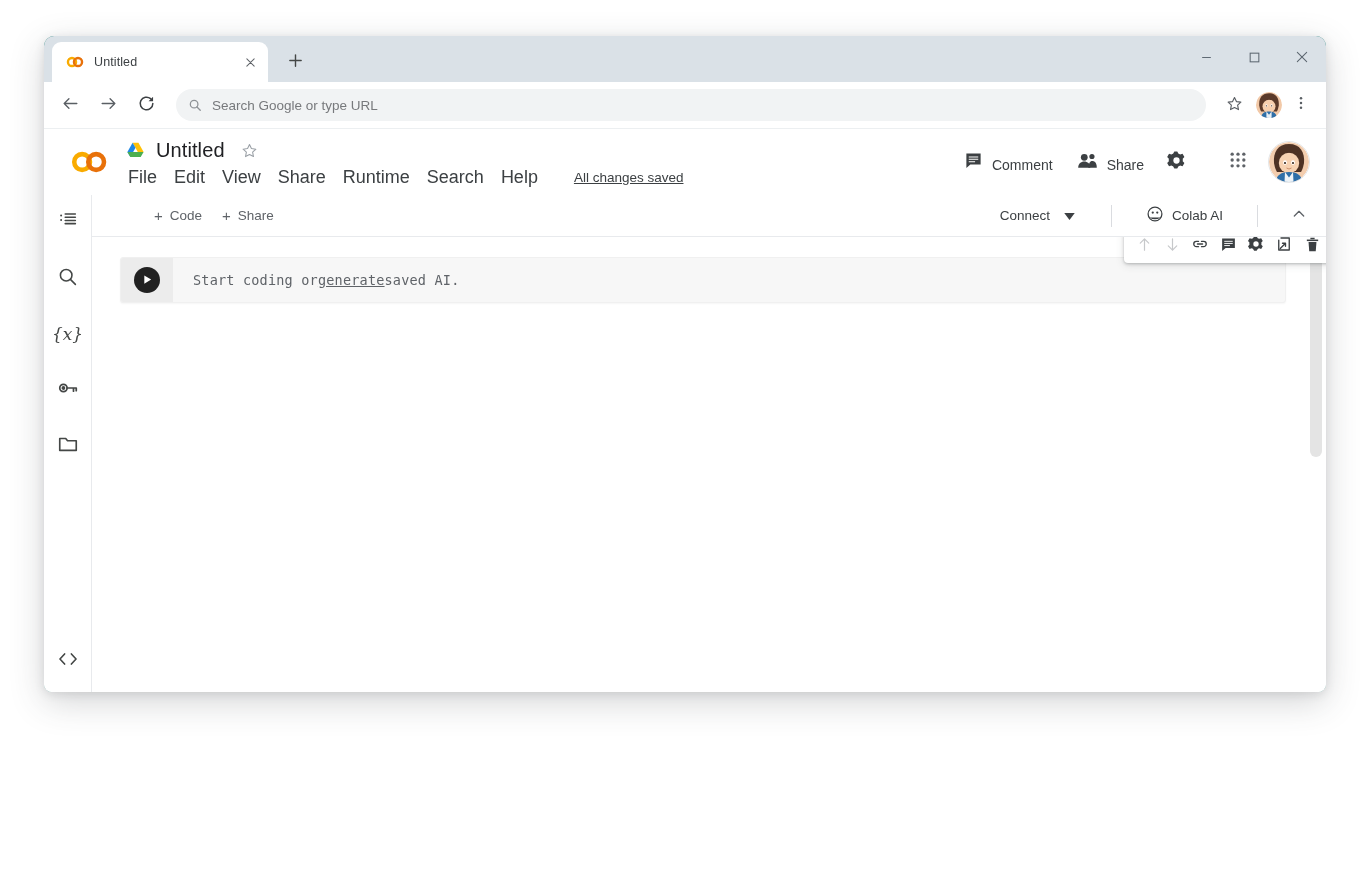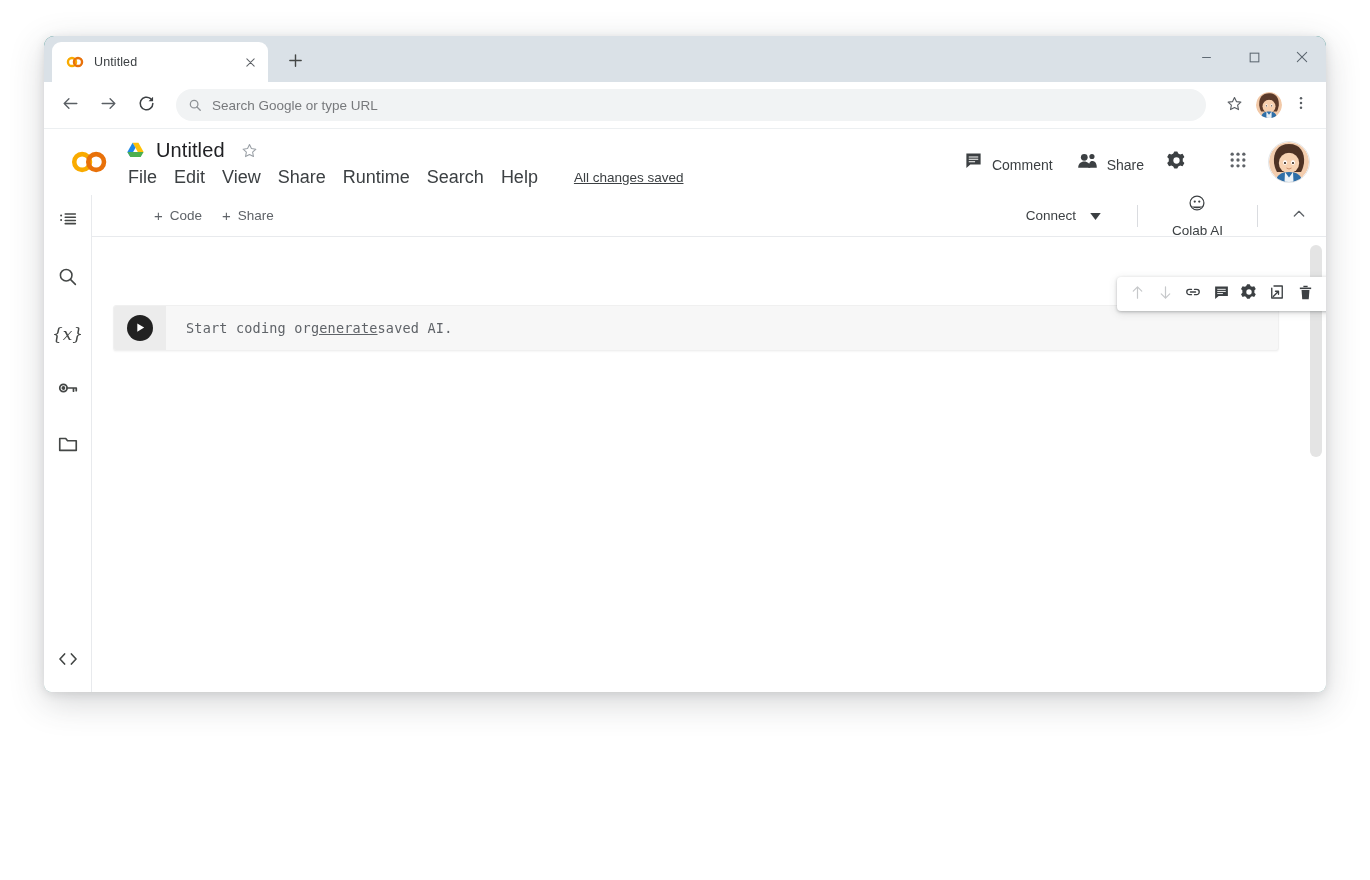--- a/index.html
+++ b/index.html
@@ -197,21 +197,21 @@
   }
   .connect-btn {
     display: flex; align-items: center; gap: 14px;
     font-size: 13.5px; color: #3c4043;
     padding: 6px 12px; border-radius: 4px;
   }
   .vsep { width: 1px; height: 22px; background: #dadce0; margin: 0 12px; }
   .colab-ai-btn {
     display: flex; align-items: center; gap: 8px;
     font-size: 13.5px; color: #3c4043;
-    padding: 6px 10px; border-radius: 4px; flex-direction: column;
+    padding: 6px 10px; border-radius: 4px;
   }
   .collapse-btn {
     width: 34px; height: 34px;
     display: flex; align-items: center; justify-content: center;
     color: #5f6368;
   }
 
   
   .left-rail {
     position: absolute;
@@ -239,23 +239,22 @@
 
   
   .nb-body {
     position: absolute;
     left: 48px; right: 0; top: 108px; bottom: 26px;
     background: #ffffff;
     overflow: hidden;
   }
   .cell-wrap {
     position: absolute;
-    left: 21px; top: 20px;
+    left: 28px; top: 20px;
     width: 1166px;
-    margin-top: 48px;
   }
   .code-cell {
     display: flex;
     height: 46px;
     background: #f7f7f7;
     border-radius: 3px;
     border: 1px solid #f0f0f0;
     overflow: hidden;
     box-shadow: 0 1px 2px rgba(0,0,0,0.04);
   }

